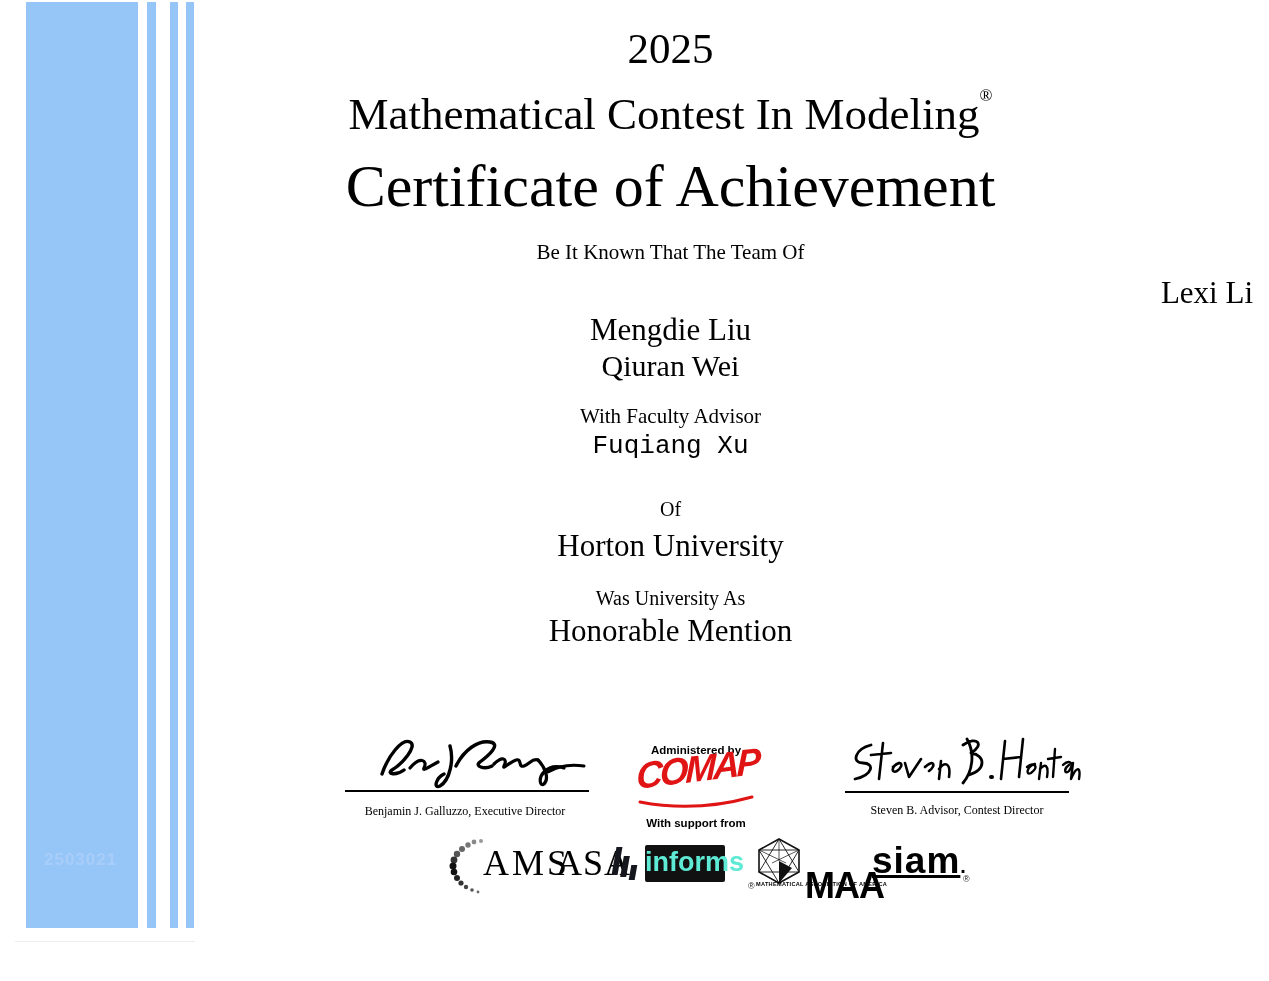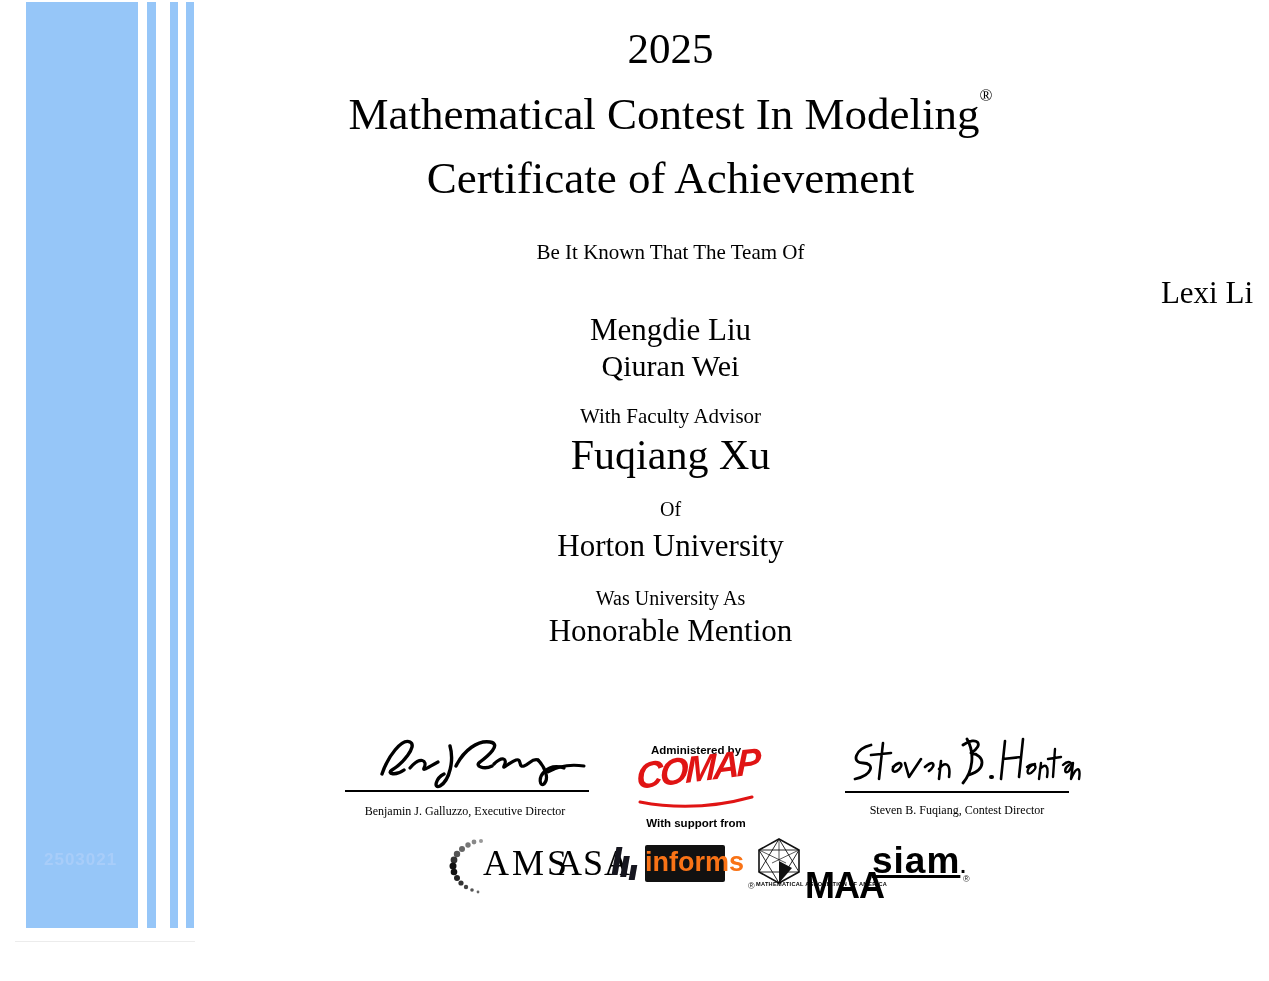--- a/index.html
+++ b/index.html
@@ -18,27 +18,27 @@
     font-family:"Liberation Sans",sans-serif;font-weight:bold;font-size:17px;
     color:#a8cdf9;letter-spacing:1px;
   }
   #bar-shadow{position:absolute;left:15px;top:941px;width:180px;height:1px;background:#ececec;}
 
   
   .line{position:absolute;left:88px;width:1165px;text-align:center;white-space:nowrap;}
   #year{top:24px;font-size:43px;}
   #title{top:86px;font-size:45px;}
   #title sup{font-size:17px;vertical-align:28px;}
-  #subtitle{top:152px;font-size:45px;}
+  #subtitle{top:152px;font-size:60px;}
   #intro{top:240px;font-size:21px;}
   #member-0{top:275px;font-size:31px;text-align:right;}
   #member-1{top:312px;font-size:31px;}
   #member-2{top:349px;font-size:30px;}
   #advisor-label{top:404px;font-size:21px;}
-  #advisor-name{top:431px;font-size:42px;}
+  #advisor-name{top:431px;font-size:26px;font-family:Liberation Mono, monospace;}
   #of-label{top:498px;font-size:20px;}
   #institution{top:528px;font-size:31px;}
   #designation-label{top:587px;font-size:20px;}
   #designation{top:613px;font-size:31px;}
 
   
   .sig-rule{position:absolute;height:2px;background:#000;}
   #rule-left{left:345px;top:790px;width:244px;}
   #rule-right{left:845px;top:791px;width:224px;}
   .sig-caption{position:absolute;font-size:12px;text-align:center;white-space:nowrap;}
@@ -68,21 +68,21 @@
   #ams-dots{position:absolute;left:441px;top:837px;}
   #ams-text{left:483px;top:842px;letter-spacing:3px;text-align:center;}
   #asa-text{left:556px;top:842px;letter-spacing:1px;}
   #asa-bars{position:absolute;left:614px;top:847px;width:26px;height:40px;}
   .asa-bar{position:absolute;width:6px;background:#16161f;transform:skewX(-10deg);}
   #asa-bar-1{left:0px;top:0px;height:28px;}
   #asa-bar-2{left:8px;top:9px;height:21px;}
   #asa-bar-3{left:16px;top:18px;height:15px;}
   #informs-box{
     position:absolute;left:645px;top:845px;width:80px;height:37px;background:#111;
-    color:#f97316;font-family:"Liberation Sans",sans-serif;font-weight:bold;font-size:27px;
+    color:#5eead4;font-family:"Liberation Sans",sans-serif;font-weight:bold;font-size:27px;
     text-align:center;line-height:35px;letter-spacing:0px;border-radius:2px;
   }
   .tiny-reg{position:absolute;font-family:"Liberation Sans",sans-serif;font-size:9px;color:#222;}
   #informs-reg{left:748px;top:881px;}
   #siam-reg{left:963px;top:874px;}
   #maa-icosahedron{position:absolute;left:756px;top:837px;}
   #maa-text{
     position:absolute;left:805px;top:841px;font-family:"Liberation Sans",sans-serif;
     font-weight:bold;font-size:36px;letter-spacing:-1px;white-space:nowrap;margin-top:24px;
   }
@@ -154,21 +154,21 @@
   <path d="M98,28 L96,46 M96,36 C102,28 108,30 106,44" stroke-width="2.6"></path>
   <path d="M124,6 C132,20 130,38 120,50 M120,12 C134,2 142,12 128,20 C142,22 144,36 126,42" stroke-width="2.8"></path>
   <path d="M148,44 L149,44" stroke-width="4"></path>
   <path d="M162,8 L158,46 M180,6 L176,44 M160,26 L178,24" stroke-width="2.6"></path>
   <path d="M184,34 C192,28 196,34 188,40 C182,43 184,33 192,31" stroke-width="2.4"></path>
   <path d="M198,30 L196,46 M197,36 C202,30 206,32 204,44" stroke-width="2.4"></path>
   <path d="M212,16 L210,44 M205,26 L218,24" stroke-width="2.4"></path>
   <path d="M220,32 C226,26 232,30 226,38 C222,42 220,36 226,32 M230,30 L228,46 C234,32 238,34 236,46" stroke-width="2.4"></path>
 </svg>
 <div class="sig-rule" id="rule-right"></div>
-<div class="sig-caption" id="caption-right">Steven B. Fuqiang, Contest Director</div>
+<div class="sig-caption" id="caption-right">Steven B. Advisor, Contest Director</div>
 
 <svg id="ams-dots" width="44" height="58" viewBox="0 0 44 58">
   <circle cx="40" cy="4" r="2.0" fill="#999"></circle>
   <circle cx="33" cy="5" r="2.4" fill="#888"></circle>
   <circle cx="27" cy="8" r="2.7" fill="#777"></circle>
   <circle cx="21" cy="12" r="3.0" fill="#666"></circle>
   <circle cx="16" cy="17" r="3.2" fill="#555"></circle>
   <circle cx="13" cy="23" r="3.4" fill="#333"></circle>
   <circle cx="12" cy="29" r="3.5" fill="#111"></circle>
   <circle cx="13" cy="35" r="3.3" fill="#111"></circle>

